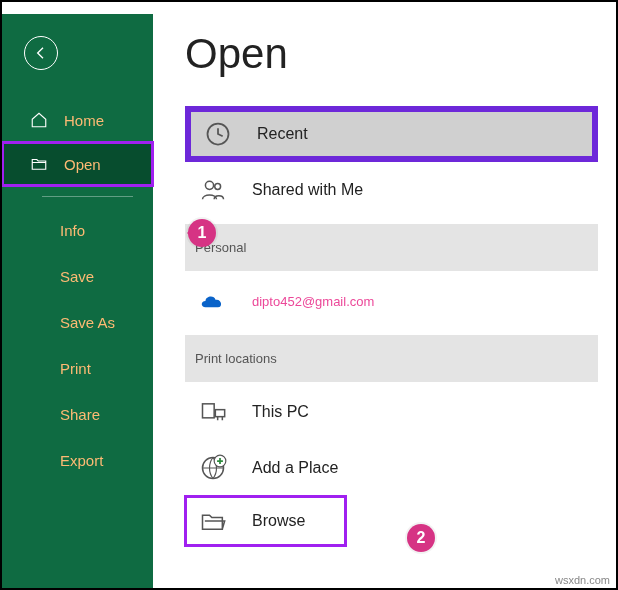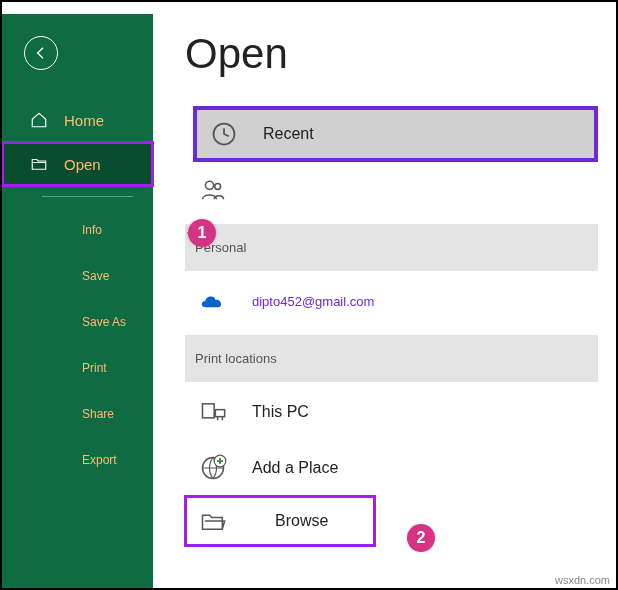--- a/index.html
+++ b/index.html
@@ -44,24 +44,24 @@
     background: #074d2e;
     outline: 3px solid #a020f0;
     outline-offset: -2px;
     z-index: 2;
   }
   .nav-sep {
     border-top: 1px solid rgba(255,255,255,0.35);
     margin: 10px 20px 10px 40px;
   }
   .nav-sub {
-    padding-left: 80px;
+    padding-left: 58px;
     height: 46px;
     display:flex; align-items:center;
-    font-size: 12px;
+    font-size: 15px;
     cursor: pointer;
   }
   .main {
     flex: 1;
     background: #fff;
     padding: 28px 0 0 32px;
     position: relative;
   }
   .page-title {
     font-size: 42px;
@@ -79,39 +79,37 @@
     position: relative;
   }
   .option .oico {
     width: 34px; height: 34px;
     margin-right: 22px;
     display:flex; align-items:center; justify-content:center;
     flex-shrink:0;
   }
   .option .labels { display:flex; flex-direction:column; }
   .option .labels .name { font-size: 16px; color:#222; }
-  .option .labels .sub { font-size: 13px; color:#6d28d9; }
+  .option .labels .sub { font-size: 13px; color:#ec4899; }
   .option.selected {
     background: #d0d0d0;
-    border: 4px solid #6d28d9;
-    margin-left: 8px;
+    border: 6px solid #6d28d9;
   }
   .section-header {
     background: #e4e4e4;
     color: #555;
     font-size: 13px;
     padding: 16px 10px;
     margin: 6px 0 2px 0;
   }
   .option.browse {
     outline: 3px solid #a020f0;
     outline-offset: -2px;
-    width: 190px;
+    width: 161px;
     height: 50px;
-    gap: 23px;
   }
   .callout {
     position: absolute;
     width: 28px; height: 28px;
     background: #d63384;
     border-radius: 50%;
     color: #fff;
     font-weight: bold;
     font-size: 16px;
     display:flex; align-items:center; justify-content:center;
@@ -201,20 +199,23 @@
       </div>
 
       <div class="option">
         <span class="oico">
           <svg viewBox="0 0 24 24" width="28" height="28">
               <circle cx="9" cy="8" r="3.5" stroke="#555" stroke-width="1.3"></circle>
               <circle cx="16" cy="9" r="2.5" stroke="#555" stroke-width="1.3"></circle>
               <path d="M3 20 C3 15 15 15 15 20 M13 20 C13 16 21 16 21 20" stroke="#555" stroke-width="1.3"></path>
             </svg>
         </span>
+        <span class="labels">
+            <span class="name">Shared with Me</span>
+          </span>
       </div>
 
       <div class="section-header">Personal</div>
 
       <div class="option">
         <span class="oico">
           <svg viewBox="0 0 24 24" width="30" height="30">
               <path d="M6 17 C2 17 2 12 6 12 C6 8 13 7 14 11 C19 10 20 17 16 17 Z" fill="#0a63c9"></path>
             </svg>
         </span>

